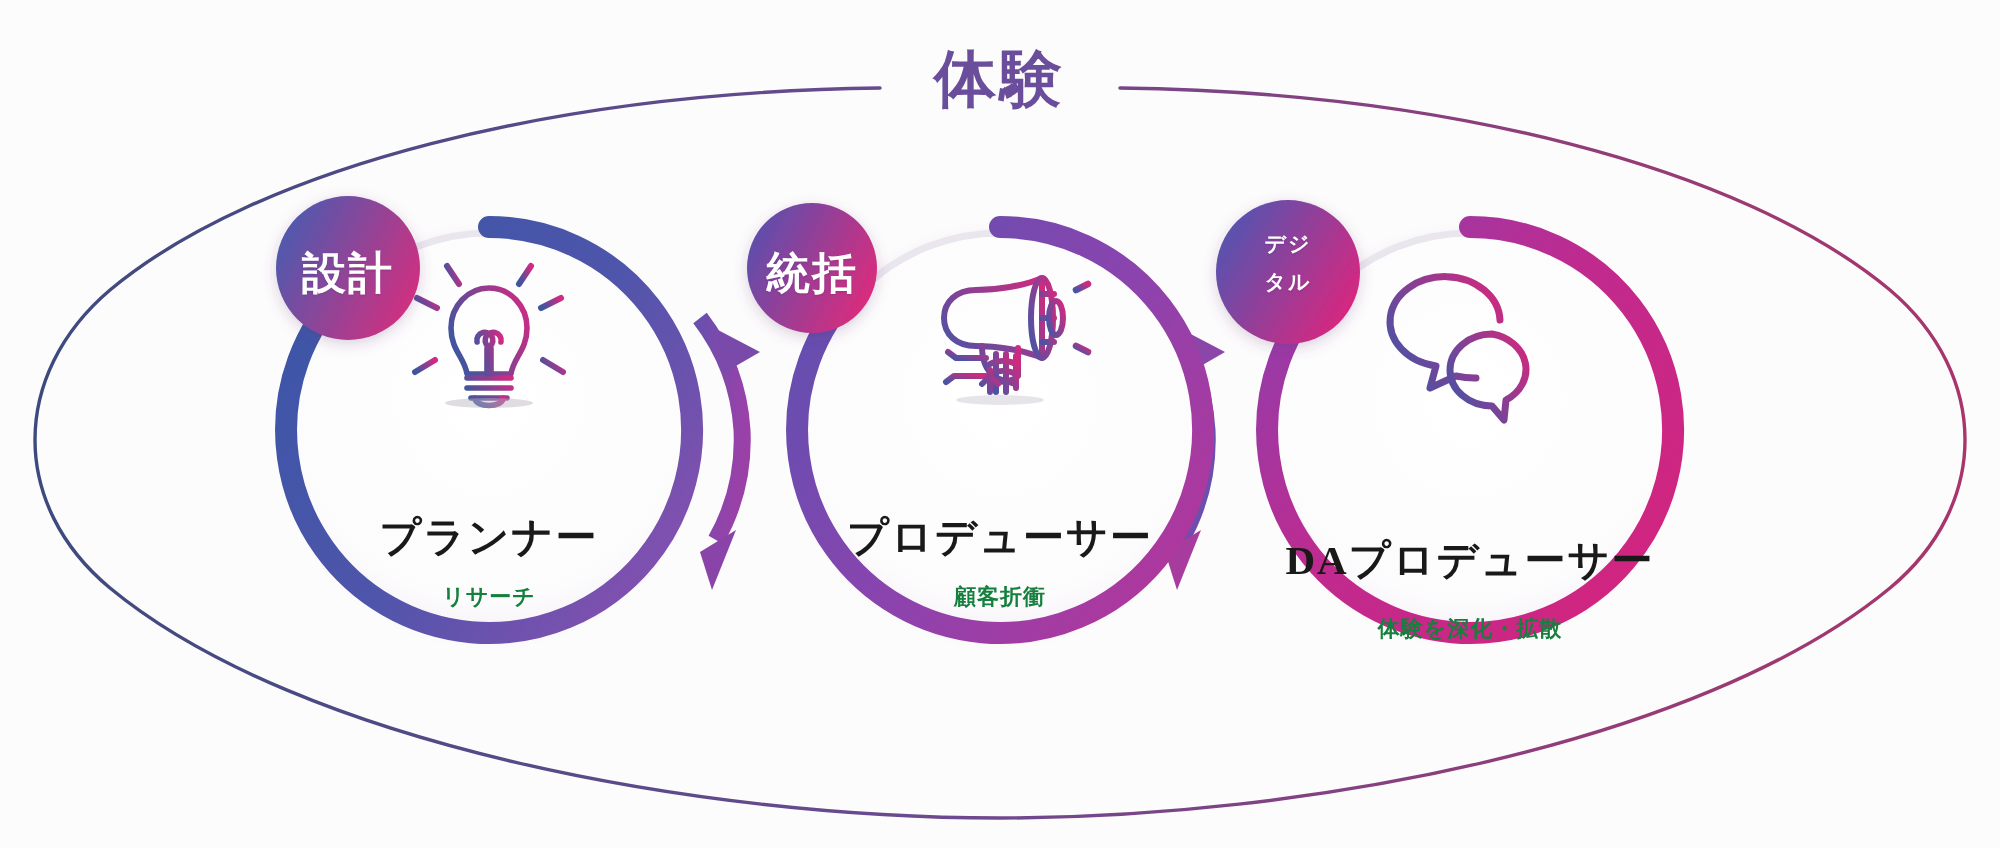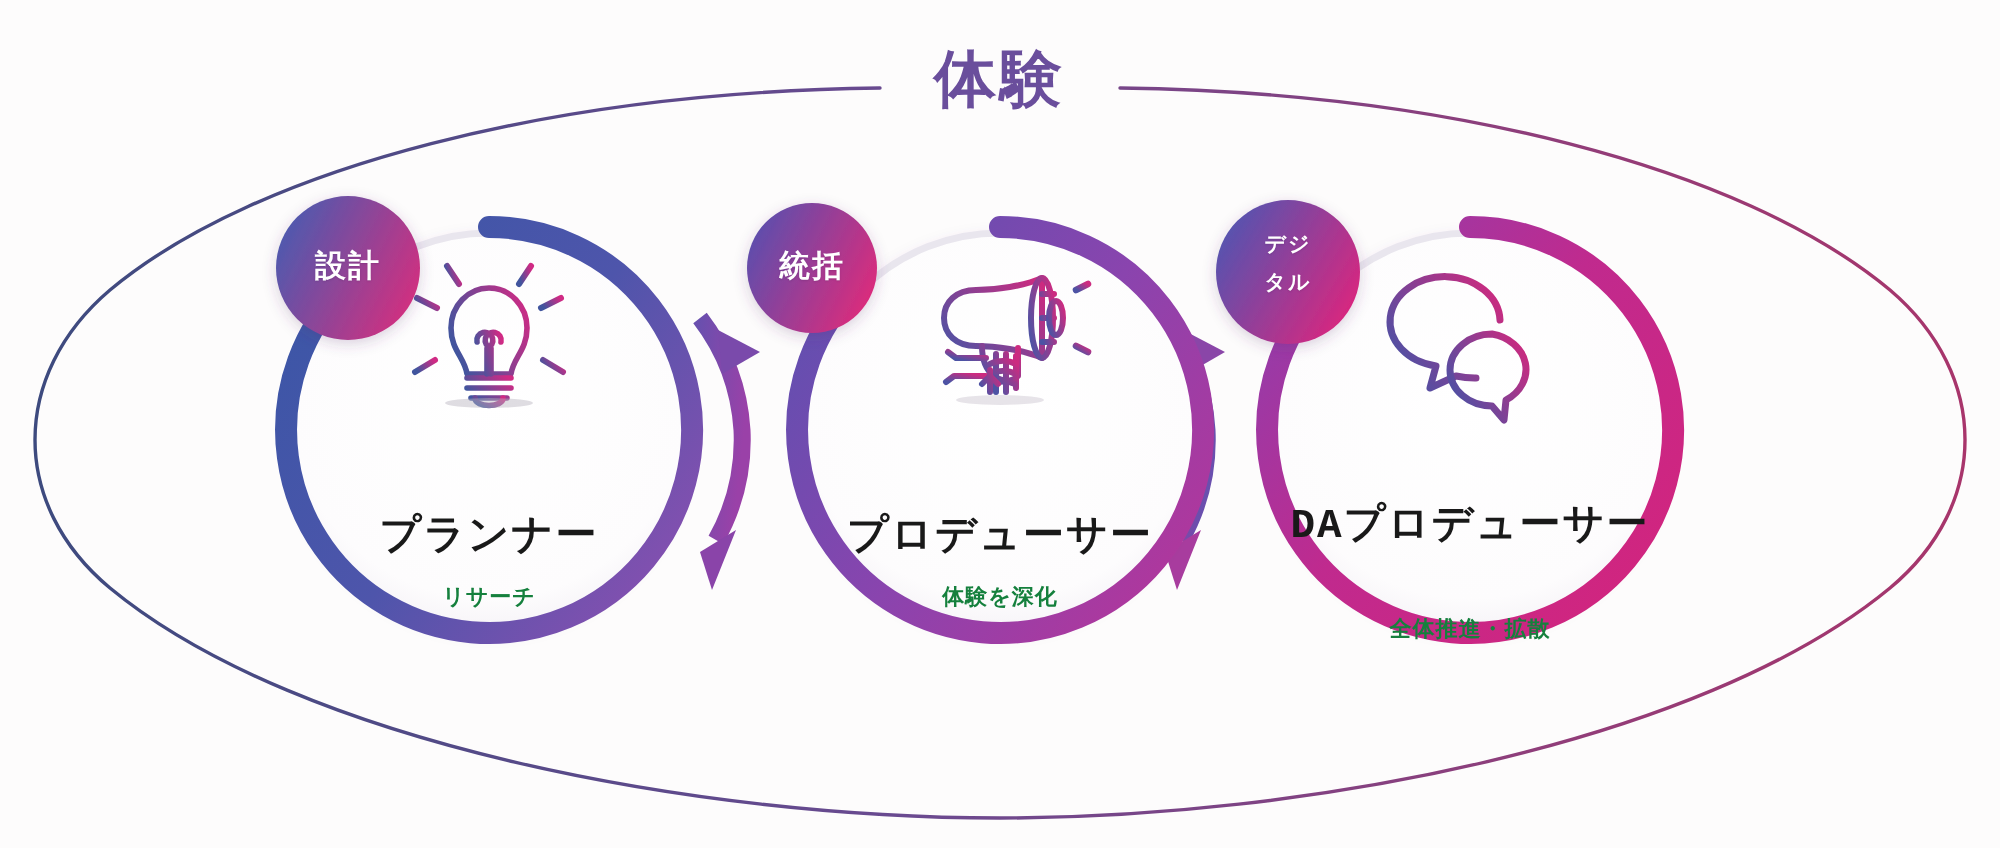--- a/index.html
+++ b/index.html
@@ -16,21 +16,21 @@
   .title-text{
     font-family:"DejaVu Sans","Liberation Sans",sans-serif;
     font-weight:bold;
     font-size:62px;
     color:#6a4e9c;
     letter-spacing:4px;
     line-height:1;
     white-space:nowrap;
   }
   .card-title{
-    font-family:Liberation Mono, monospace;
+    font-family:Liberation Serif, serif;
     font-weight:bold;
     font-size:41px;
     color:#191919;
     letter-spacing:2px;
     white-space:nowrap;
     line-height:1.1;
   }
   .card-sub{
     font-family:"DejaVu Sans","Liberation Sans",sans-serif;
     font-weight:bold;
@@ -38,21 +38,21 @@
     color:#15803d;
     letter-spacing:1px;
     line-height:1.45;
     white-space:nowrap;
   }
   .badge-label{
     position:absolute;
     color:#ffffff;
     font-family:"DejaVu Sans","Liberation Sans",sans-serif;
     font-weight:bold;
-    font-size:31px;
+    font-size:44px;
     letter-spacing:2px;
     text-align:center;
     line-height:1.15;
     white-space:nowrap;
     text-shadow:0 1px 2px rgba(60,20,70,.18);
   }
   .badge-label.two-line{font-size:21px;line-height:1.18;}
 </style>
 </head>
 <body>
@@ -249,18 +249,18 @@
 
   <div class="badge-label" style="left:742px;top:248px;width:140px;">統括</div>
 
   <div class="badge-label two-line" style="left:1218px;top:232px;width:140px;">デジ</div>
   <div class="badge-label two-line" style="left:1218px;top:270px;width:140px;">タル</div>
 
   <div class="txt card-title" style="left:289px;top:515px;width:400px;">プランナー</div>
   <div class="txt card-sub" style="left:289px;top:581px;width:400px;">リサーチ</div>
 
   <div class="txt card-title" style="left:790px;top:515px;width:420px;">プロデューサー</div>
-  <div class="txt card-sub" style="left:790px;top:581px;width:420px;">体験を深化</div>
-
-  <div class="txt card-title" style="left:1250px;top:504px;width:440px;">DAプロデューサー</div>
-  <div class="txt card-sub" style="left:1250px;top:613px;width:440px;">全体推進・拡散</div>
+  <div class="txt card-sub" style="left:790px;top:581px;width:420px;">顧客折衝</div>
+
+  <div class="txt card-title" style="left:1250px;top:538px;width:440px;">DAプロデューサー</div>
+  <div class="txt card-sub" style="left:1250px;top:613px;width:440px;">体験を深化・拡散</div>
 
 </div>
 
 </body></html>

